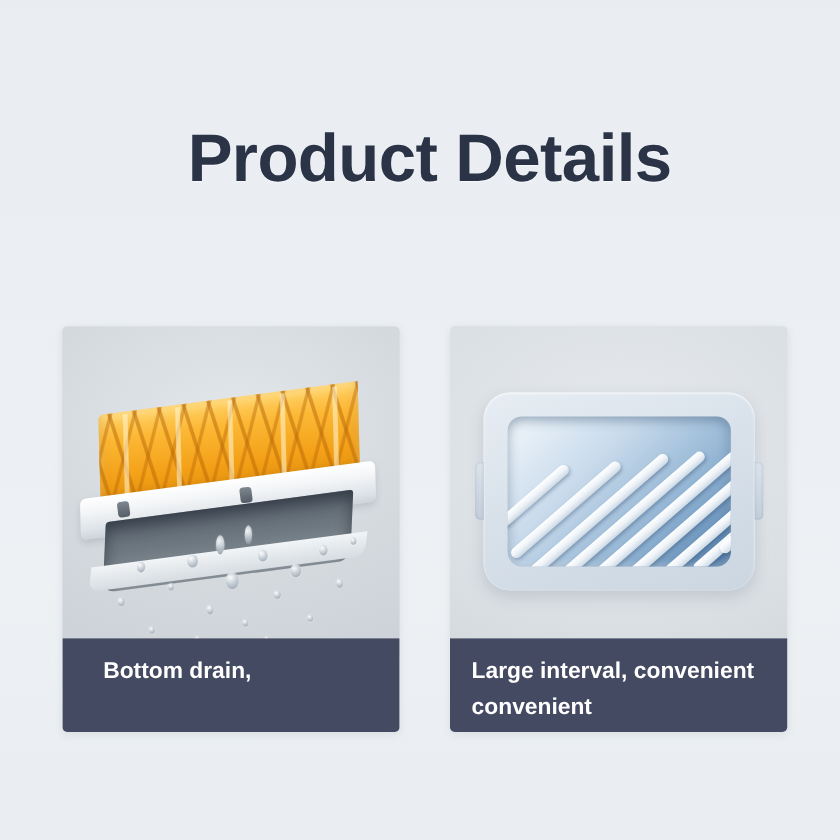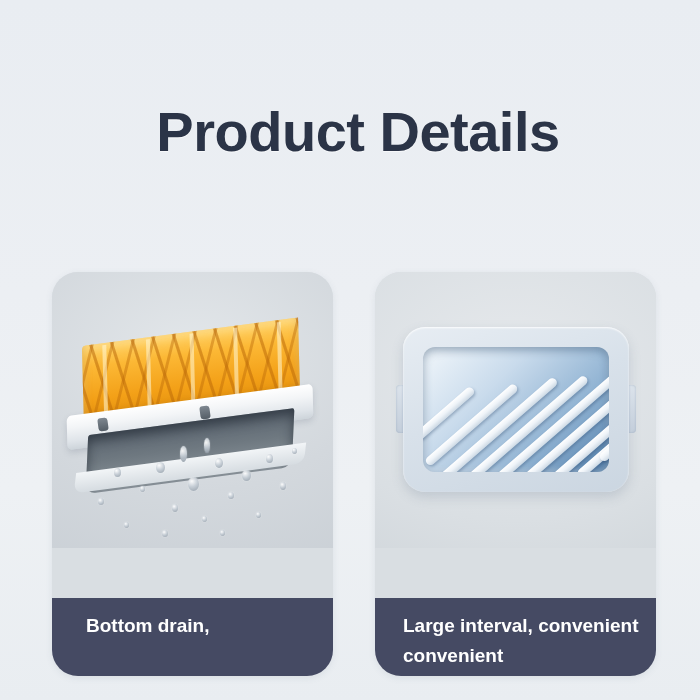--- a/index.html
+++ b/index.html
@@ -47,22 +47,22 @@
     left: 52px;
     top: 272px;
     width: 604px;
     height: 354px;
     display: flex;
     justify-content: space-between;
   }
   .card {
     position: relative;
     width: 281px;
-    height: 404px;
-    border-radius: 26px;
+    height: 338px;
+    border-radius: 4px;
     overflow: hidden;
     background: #d9dee2;
     box-shadow: 0 2px 7px rgba(80,95,120,0.10);
   }
 
   
   .photo {
     position: absolute;
     left: 0; top: 0;
     width: 100%;
@@ -252,21 +252,21 @@
   .caption.overflow {
     width: 300px;  
   }
   .caption-line {
     color: #ffffff;
     font-size: 19px;
     font-weight: bold;
     line-height: 30px;
     white-space: nowrap;
   }
-  .caption.overflow { padding-left: 28px; margin-top: 16px; }
+  .caption.overflow { padding-left: 18px; margin-top: 16px; }
 </style>
 </head>
 <body>
 
 <div class="page">
 
   <div class="title-wrap">
     <span class="title">Product Details</span>
   </div>
 

